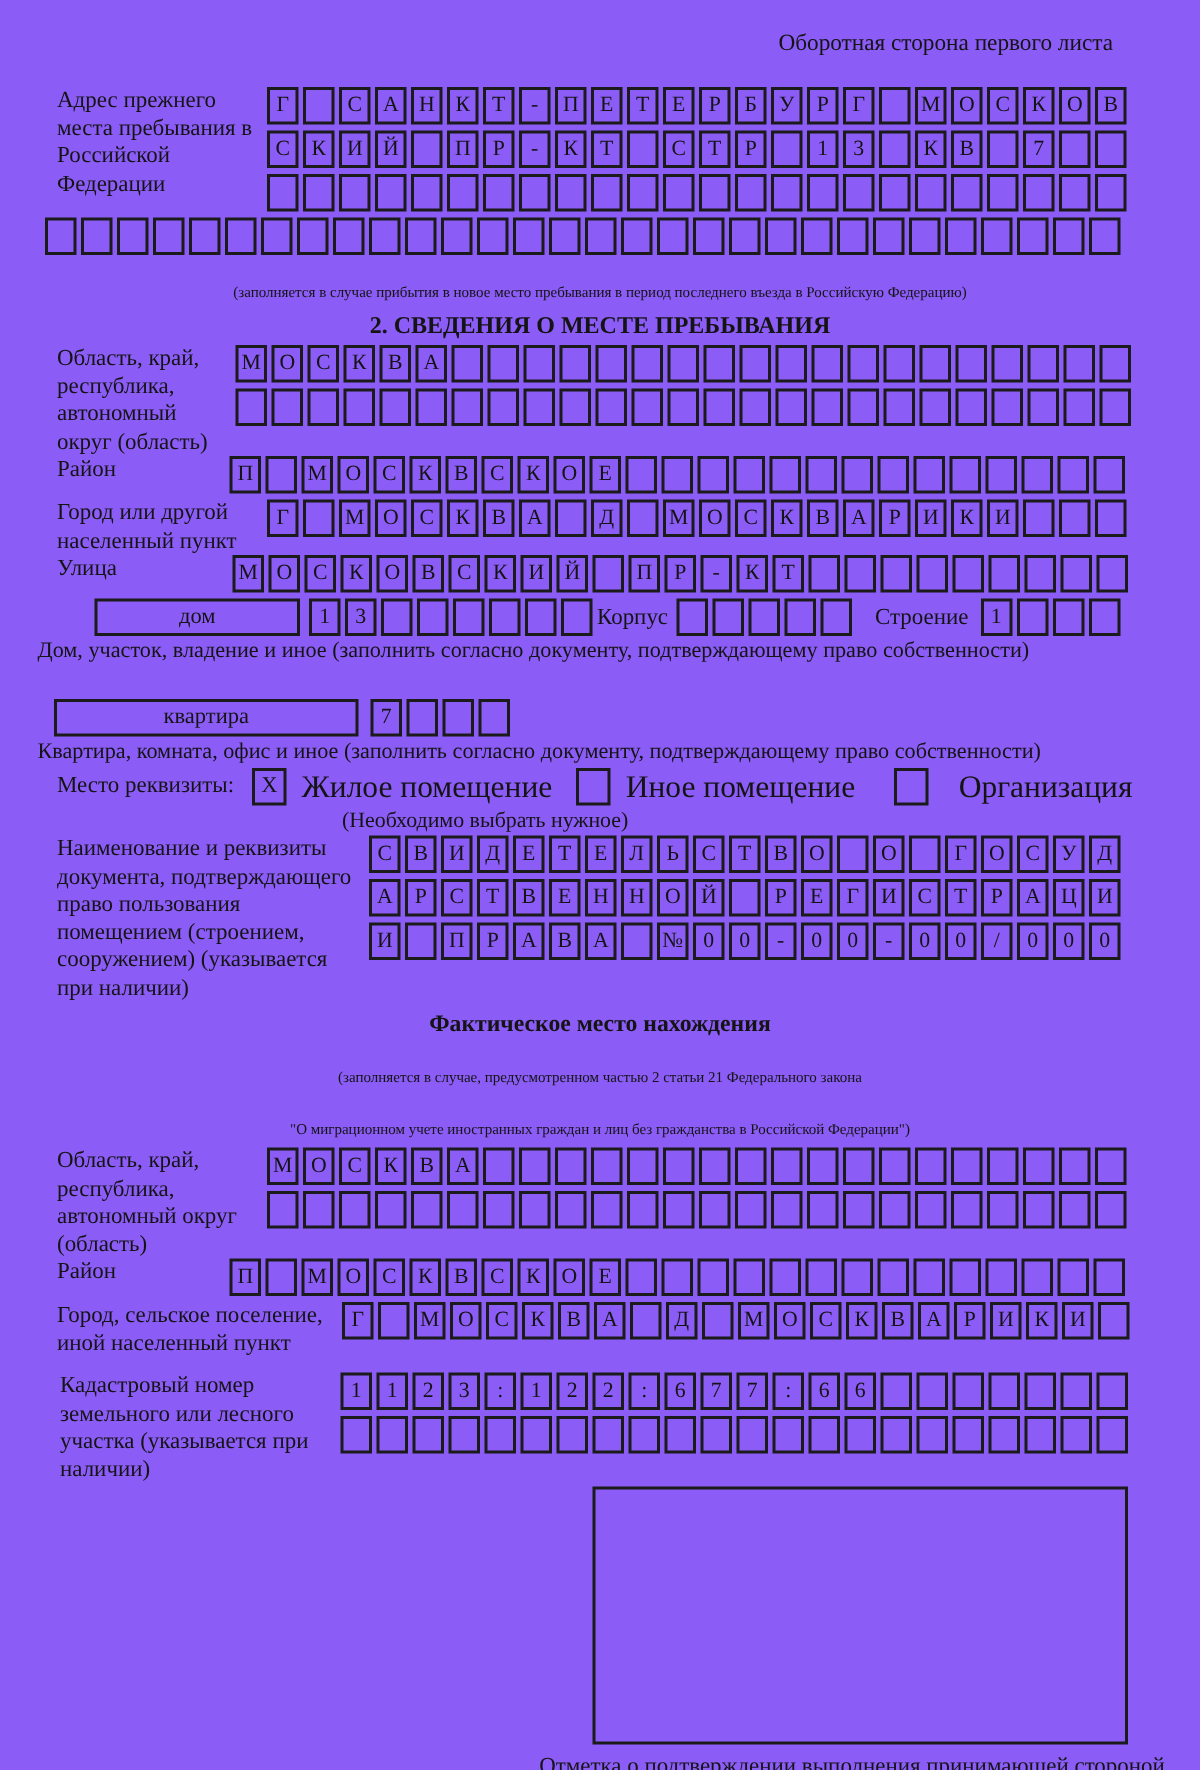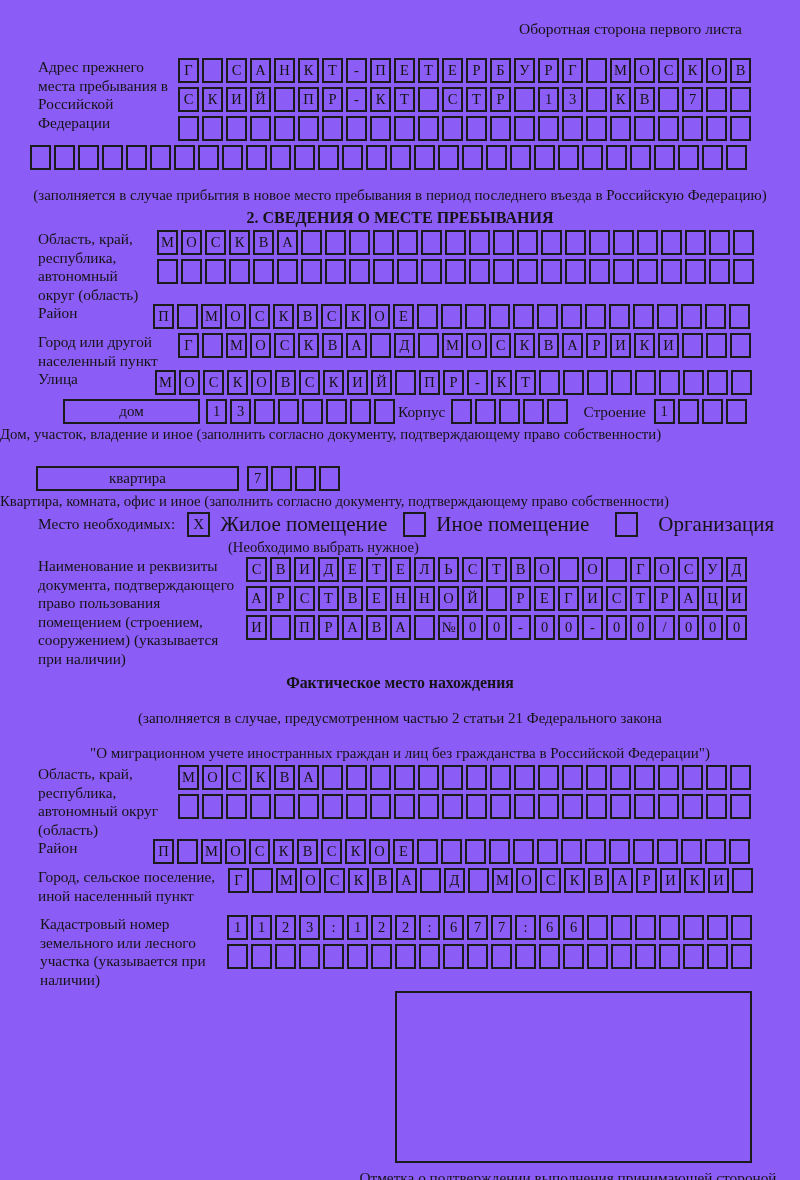--- a/index.html
+++ b/index.html
@@ -15,23 +15,23 @@
   .boxrow{display:flex;height:25px;margin-bottom:4px;}
   .cell{
     flex:none;width:17px;height:21px;border:2px solid #1b1b1b;margin-right:3px;
     display:inline-flex;align-items:center;justify-content:center;
     font-size:14.5px;line-height:21px;overflow:hidden;
   }
   .rect{
     flex:none;height:21px;border:2px solid #1b1b1b;display:flex;align-items:center;justify-content:center;
     font-size:15px;
   }
-  .caption{font-size:15px;line-height:19px;height:19px;margin-top:16px;}
+  .caption{font-size:10px;line-height:19px;height:19px;margin-top:16px;}
   .center{text-align:center;}
-  .leftcap{font-size:14.8px;line-height:20px;height:20px;}
+  .leftcap{padding-left:25px;font-size:14.8px;line-height:20px;height:20px;}
   .sec-title{text-align:center;font-weight:bold;font-size:16px;line-height:21px;height:21px;margin-top:2px;margin-bottom:2px;}
   
   .f-adres{margin-top:20px;}
   .f-adres .lbl{width:178px;}
   .fullrow{margin-left:30px;}
   .w-oblast{width:157px;min-height:70px;}
   .w-raion{width:153px;}
   .w-gorod1{width:178px;min-height:32px;}
   .w-ulitsa{width:155px;}
   .w-doc{width:246px;min-height:106px;}
@@ -373,21 +373,21 @@
     <div class="boxrow">
         <span class="cell">7</span>
         <span class="cell"></span>
         <span class="cell"></span>
         <span class="cell"></span>
       </div>
   </div>
   <div class="leftcap">Квартира, комната, офис и иное (заполнить согласно документу, подтверждающему право собственности)</div>
 
   <div class="mesto">
-    <span class="mlabel">Место необходимых:</span>
+    <span class="mlabel">Место реквизиты:</span>
     <span class="checkbox">
         <i>X</i>
       </span>
     <span class="olabel">Жилое помещение</span>
     <span class="checkbox" style="margin-left:16px;">
         <i></i>
       </span>
     <span class="olabel">Иное помещение</span>
     <span class="checkbox" style="margin-left:26px;">
         <i></i>

